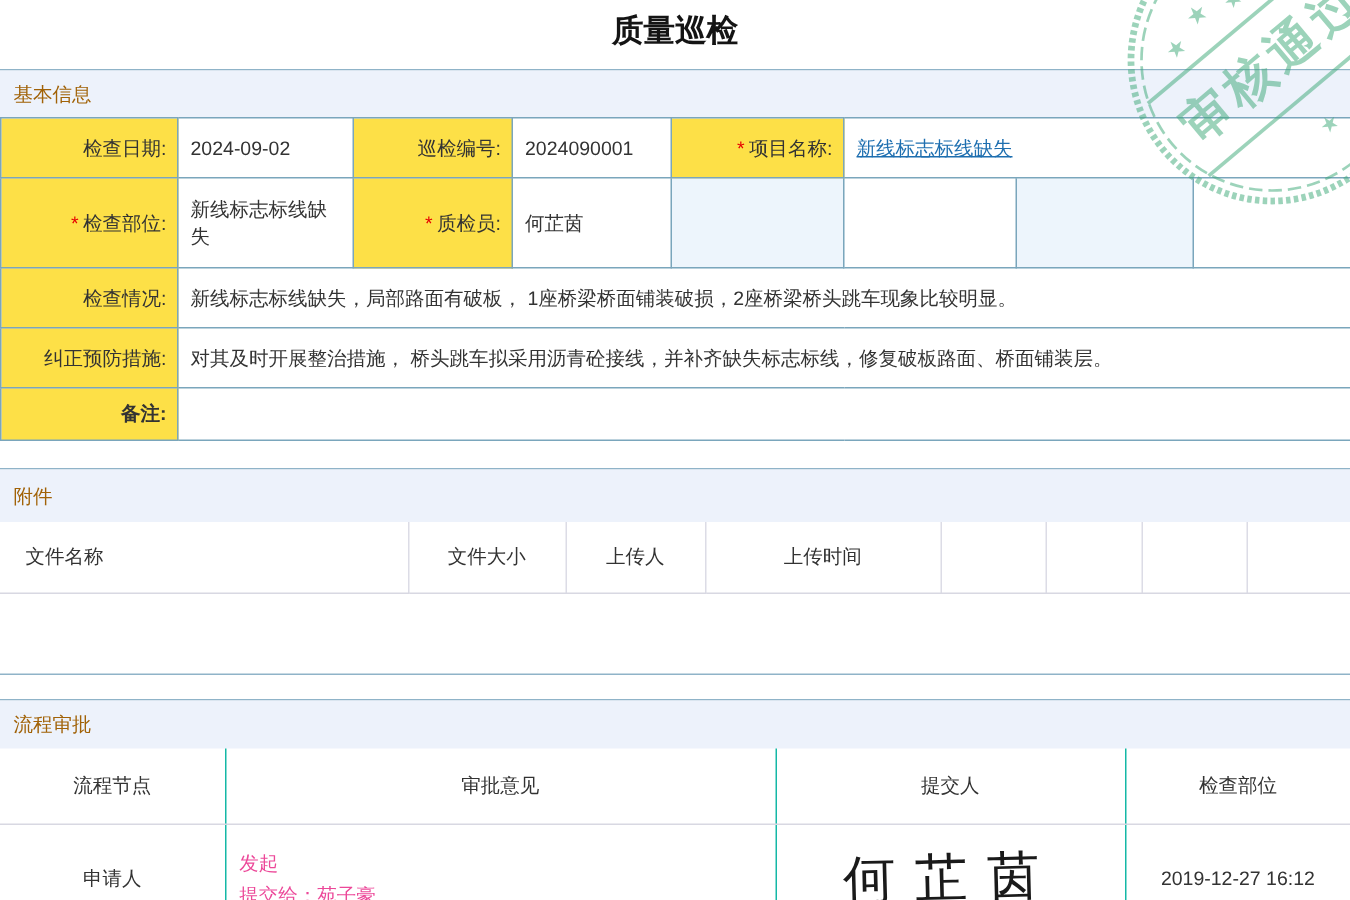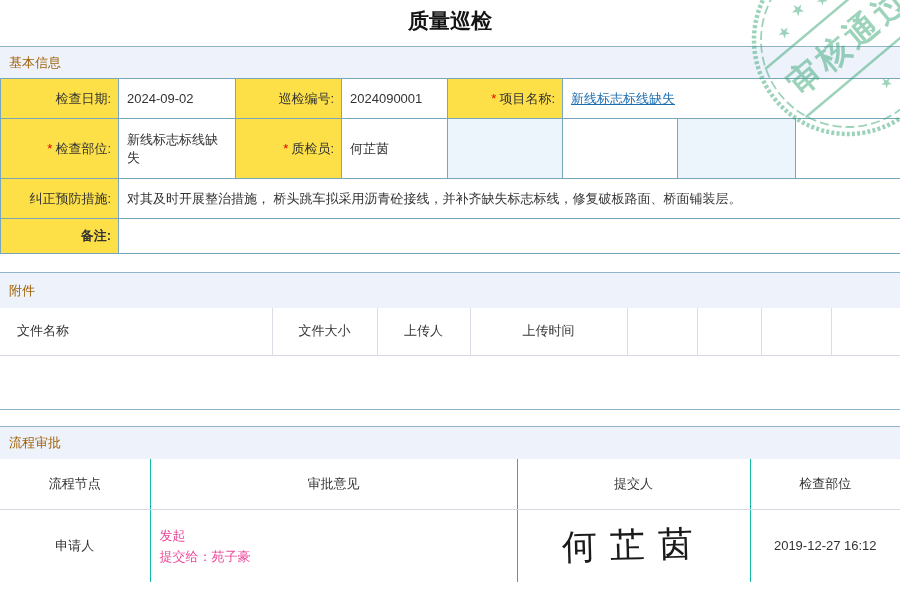--- a/index.html
+++ b/index.html
@@ -118,20 +118,24 @@
       <td class="lbl">
         <span class="req">*</span><span>质检员:</span>
       </td>
       <td>何芷茵</td>
       <td class="lbl-empty"></td>
       <td></td>
       <td class="lbl-empty"></td>
       <td></td>
     </tr>
     <tr class="r40">
+      <td class="lbl">检查情况:</td>
+      <td colspan="7">新线标志标线缺失，局部路面有破板， 1座桥梁桥面铺装破损，2座桥梁桥头跳车现象比较明显。</td>
+    </tr>
+    <tr class="r40">
       <td class="lbl">纠正预防措施:</td>
       <td colspan="7">对其及时开展整治措施， 桥头跳车拟采用沥青砼接线，并补齐缺失标志标线，修复破板路面、桥面铺装层。</td>
     </tr>
     <tr class="r35">
       <td class="lbl">备注:</td>
       <td colspan="7"></td>
     </tr>
   </tbody>
     </table>
 </div>

